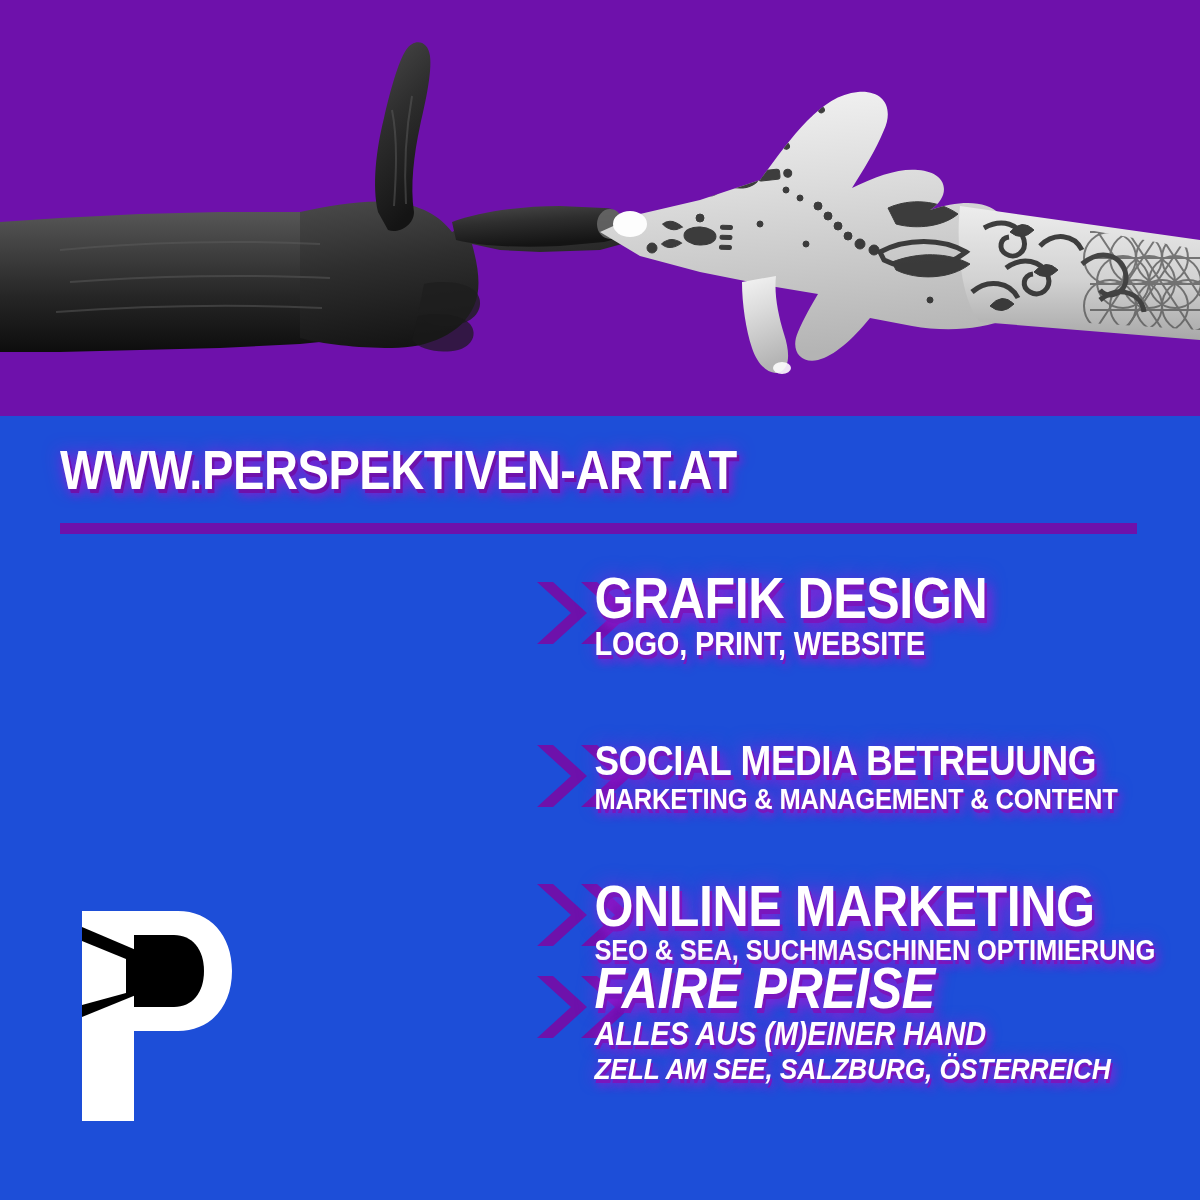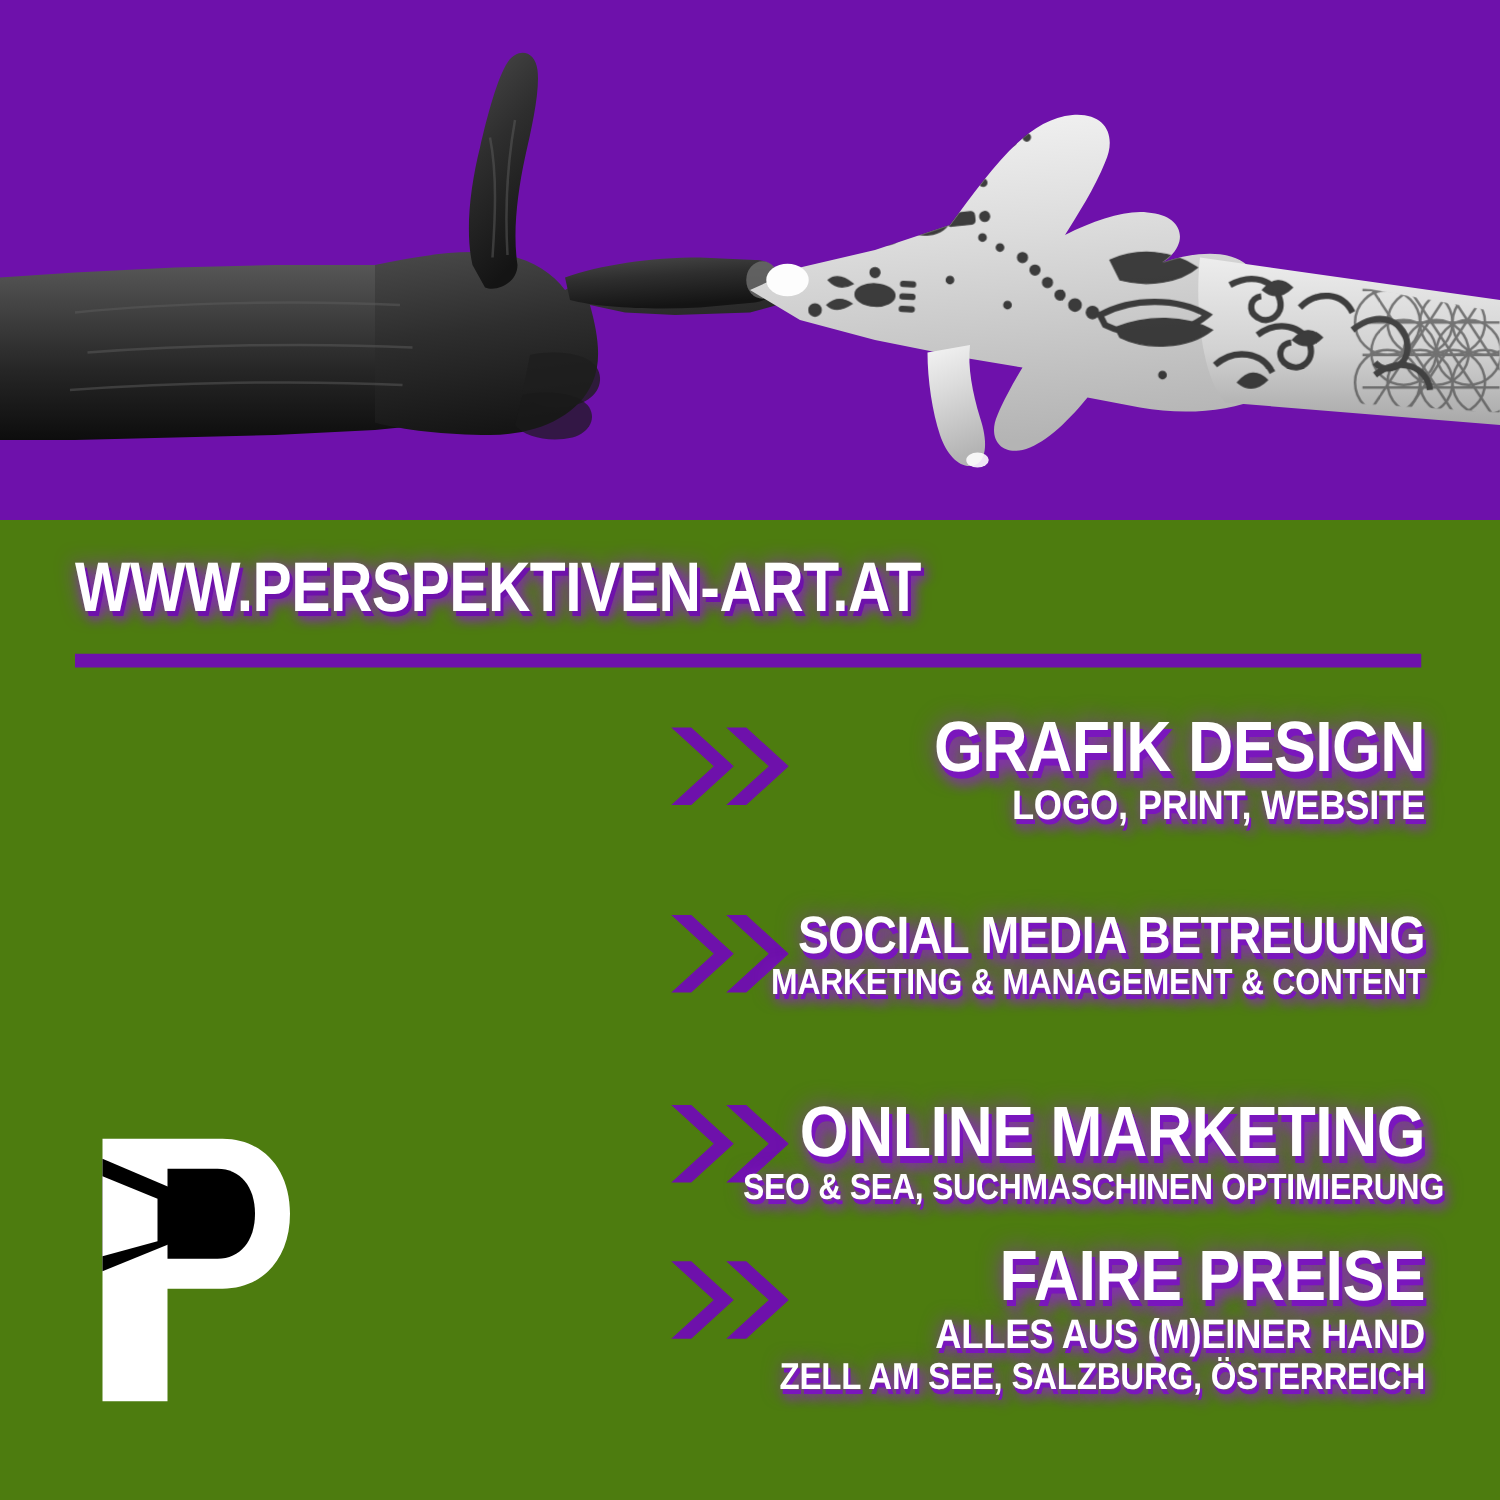--- a/index.html
+++ b/index.html
@@ -4,21 +4,21 @@
 <style>
   html, body {
     margin: 0;
     padding: 0;
     background: #000;
   }
   #poster {
     position: relative;
     width: 1200px;
     height: 1200px;
-    background: #4d7c0f;
+    background: #1d4ed8;
     overflow: hidden;
     font-family: "Liberation Sans", sans-serif;
   }
 
   
   #hero {
     position: absolute;
     left: 0; top: 0;
     width: 1200px;
     height: 416px;
@@ -81,21 +81,20 @@
     width: 620px;
   }
   .chevrons {
     position: absolute;
     left: 15px;
     width: 96px;
     height: 66px;
   }
   .chevrons svg { display:block; width:96px; height:66px; }
   .svc-text {
-    text-align: right;
     padding-right: 0px;
     width: 620px;
   }
   .svc-title {
     font-size: 57px;
     font-weight: 700;
     color: #ffffff;
     line-height: 56px;
     letter-spacing: -0.5px;
     white-space: nowrap;
@@ -129,23 +128,23 @@
     white-space: nowrap;
     transform: scaleX(0.88);
     transform-origin: right center;
     text-shadow:
        2px 4px 0 #7a16bd,
        4px 7px 10px rgba(146,28,214,0.95),
        0 0 16px rgba(150,35,220,0.8);
   }
   
   #svc-0 { position:absolute; top: 0px;   left:0; }
-  #svc-1 { position:absolute; top: 156px; left:0; }
+  #svc-1 { position:absolute; top: 169px; left:0; }
   #svc-2 { position:absolute; top: 282px; left:0;margin-top:26px; }
-  #svc-3 { position:absolute; top: 423px; left:0; }
+  #svc-3 { position:absolute; top: 390px; left:0;font-style:italic; }
 
   #svc-0 .chevrons { top: 10px; }
   #svc-1 .chevrons { top: 4px; }
   #svc-2 .chevrons { top: 4px; }
   #svc-3 .chevrons { top: 14px; }
 </style>
 </head>
 <body>
 
 <div id="poster">

